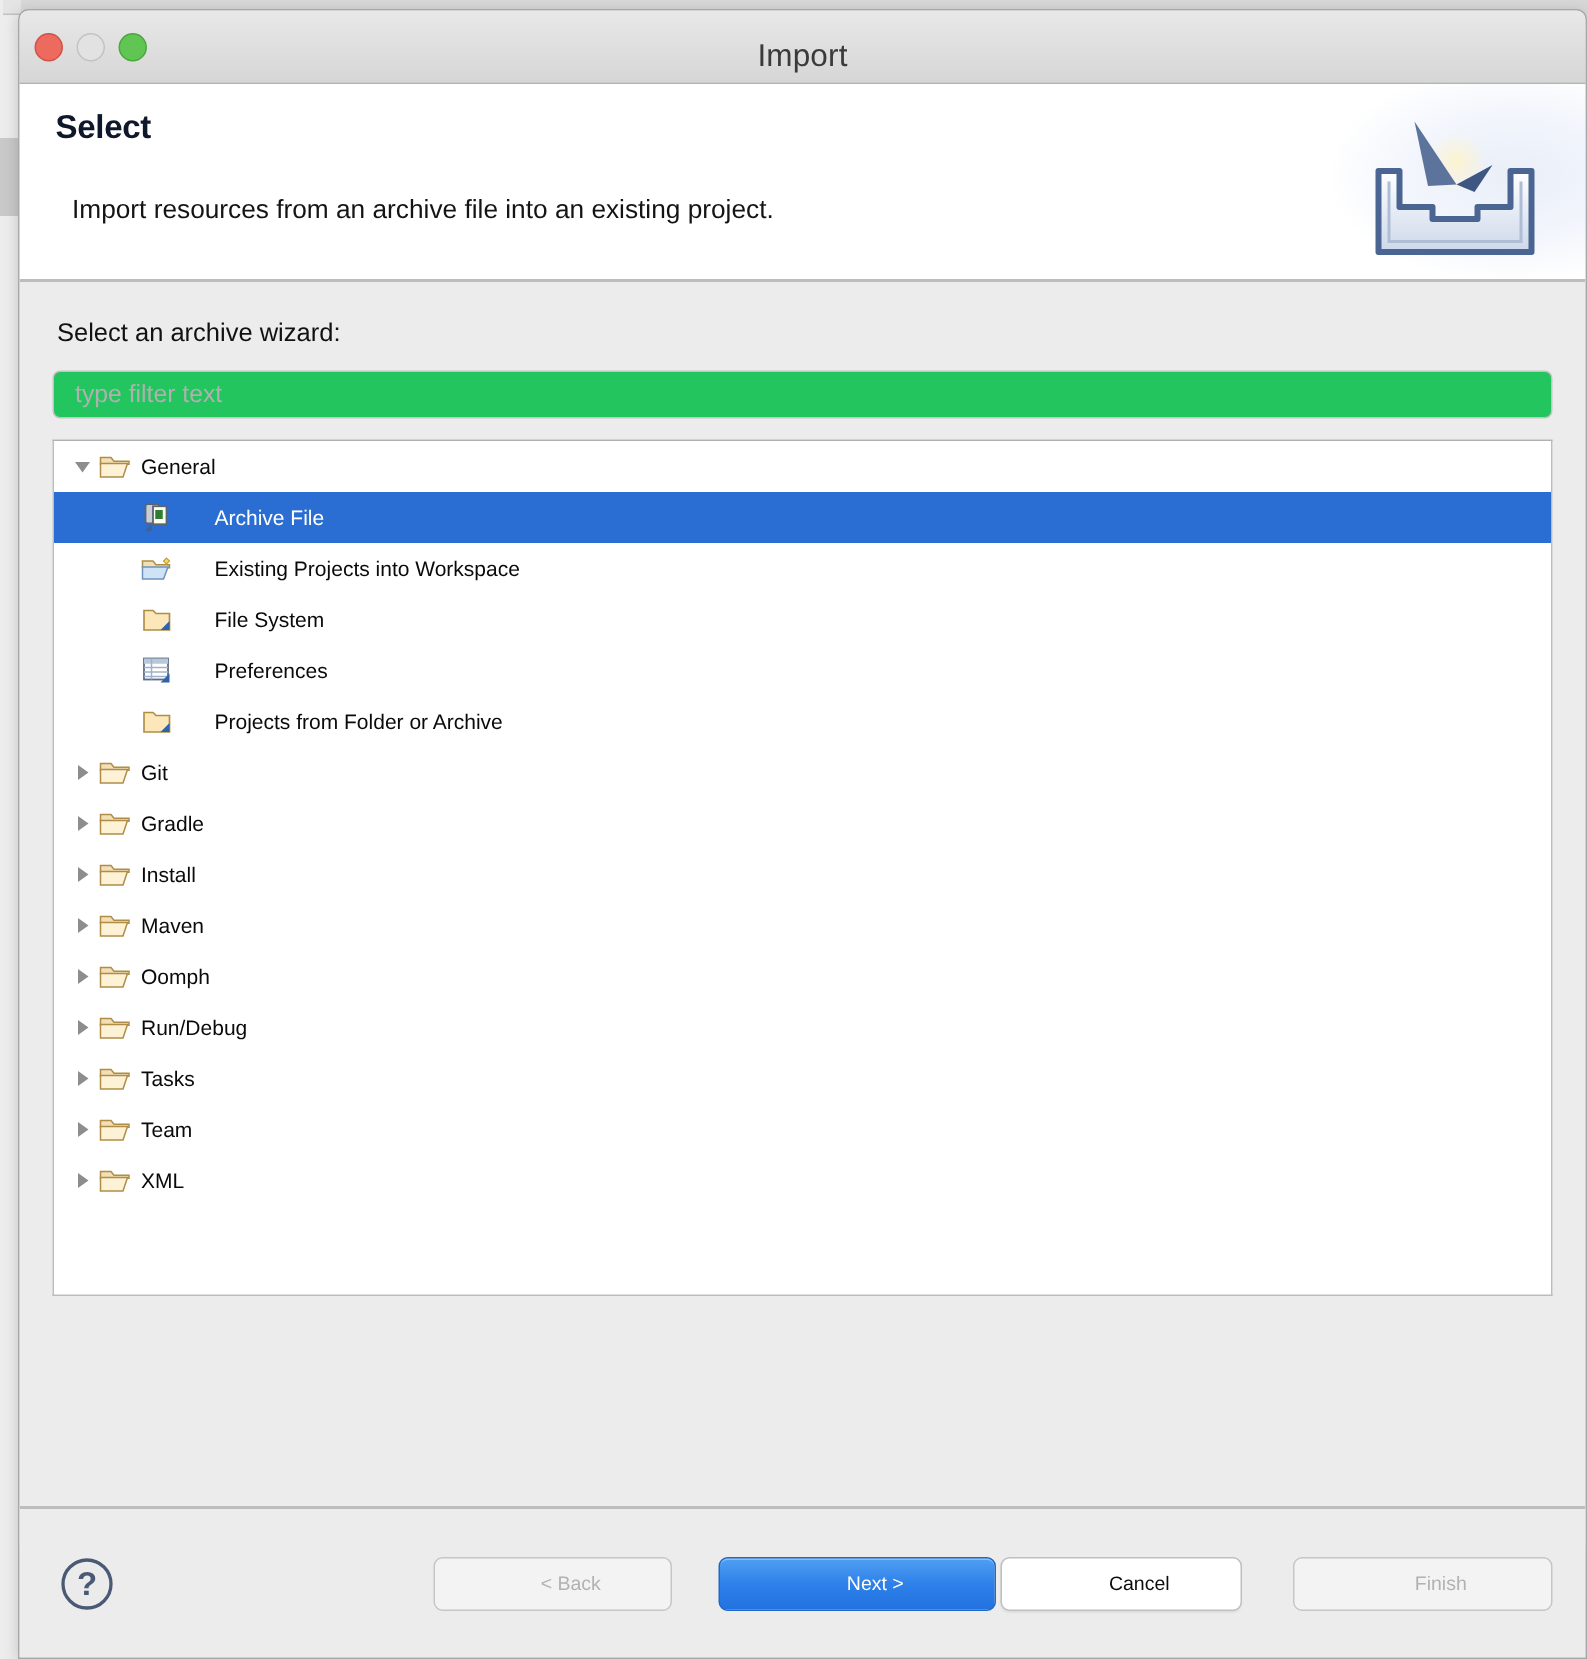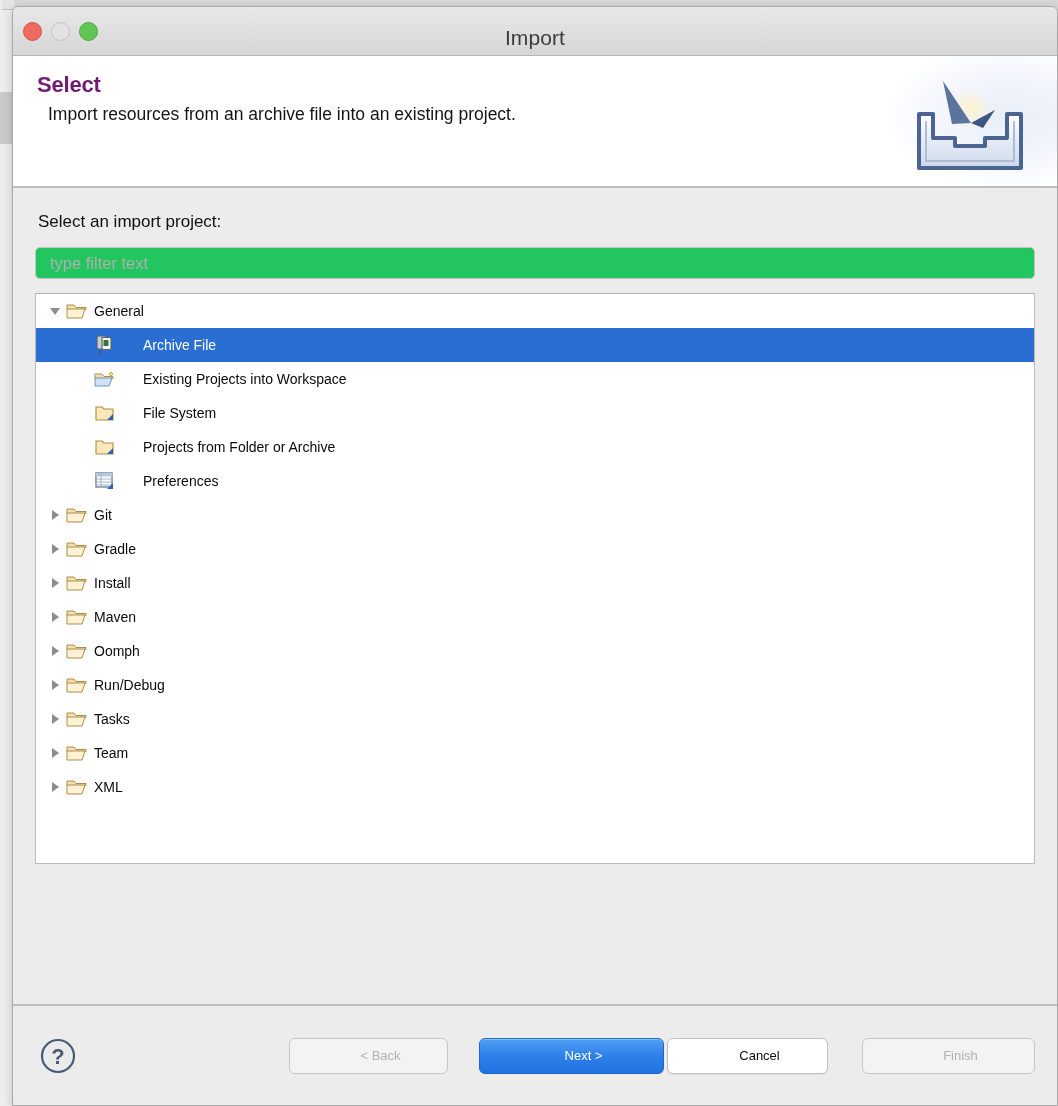--- a/index.html
+++ b/index.html
@@ -87,22 +87,22 @@
     position: relative;
     height: 132px;
     background: #ffffff;
     border-bottom: 2px solid #bdbdbd;
     padding: 16px 24px 0 24px;
     overflow: hidden;
   }
   .header-title {
     font-size: 22px;
     font-weight: bold;
-    color: #701a75;
-    margin-bottom: 6px;
+    color: #0f172a;
+    margin-bottom: 31px;
     letter-spacing: -0.2px;
   }
   .header-desc {
     font-size: 17.5px;
     color: #141414;
     padding-left: 11px;
   }
   .header-icon {
     position: absolute;
     right: 26px; top: 16px;
@@ -272,21 +272,21 @@
         <circle cx="62" cy="36" r="20" fill="url(#sung)"></circle>
         <path d="M10 42 L10 96 L112 96 L112 42 L98 42 L98 66 L76 66 L76 74 L46 74 L46 66 L24 66 L24 42 Z" fill="url(#trayg)" stroke="#4a6591" stroke-width="4" stroke-linejoin="round"></path>
         <path d="M17 49 L17 89 L105 89 L105 49" fill="none" stroke="#aebdd4" stroke-width="2"></path>
         <path d="M34 9 L62 51 L43 52 Z" fill="#5c749c"></path>
         <path d="M62 51 L86 38 L74 56 Z" fill="#3d5682"></path>
       </svg>
     </div>
   </div>
 
   <div class="body">
-    <div class="field-label">Select an import project:</div>
+    <div class="field-label">Select an archive wizard:</div>
 
     <input class="filter-input" type="text" placeholder="type filter text" style="">
 
     <div class="tree">
 
       <div class="tree-row">
         <span class="twisty">
           <svg width="14" height="14" viewBox="0 0 14 14">
               <path d="M2 4 L12 4 L7 11 Z" fill="#8d8d8d"></path>
             </svg>
@@ -324,47 +324,47 @@
       </div>
 
       <div class="tree-row child">
         <span class="row-icon">
           <svg width="22" height="22" viewBox="0 0 22 22">
             <path d="M2 5 h6 l2 2 h9 v11 H2 Z" fill="#fbe7b9" stroke="#b08d46" stroke-width="1.1"></path>
             <path d="M13 18 L19 18 L19 12 Z" fill="#2f62a8"></path>
           </svg>
         </span>
         <span class="row-label">File System</span>
-      </div>
-
-      <div class="tree-row child">
-        <span class="row-icon">
-          <svg width="22" height="22" viewBox="0 0 22 22">
-            <path d="M2 5 h6 l2 2 h9 v11 H2 Z" fill="#fbe7b9" stroke="#b08d46" stroke-width="1.1"></path>
-            <path d="M13 18 L19 18 L19 12 Z" fill="#2f62a8"></path>
-          </svg>
-        </span>
-        <span class="row-label">Projects from Folder or Archive</span>
       </div>
 
       <div class="tree-row child">
         <span class="row-icon">
           <svg width="22" height="22" viewBox="0 0 22 22">
             <rect x="2" y="3" width="16" height="14" fill="#ffffff" stroke="#5a6d88" stroke-width="1.2"></rect>
             <rect x="2" y="3" width="16" height="3.5" fill="#b8c7da"></rect>
             <line x1="2" y1="9" x2="18" y2="9" stroke="#9fb2c9" stroke-width="1"></line>
             <line x1="2" y1="12" x2="18" y2="12" stroke="#9fb2c9" stroke-width="1"></line>
             <line x1="2" y1="15" x2="18" y2="15" stroke="#9fb2c9" stroke-width="1"></line>
             <line x1="7" y1="3" x2="7" y2="17" stroke="#9fb2c9" stroke-width="1"></line>
             <path d="M13 19 L19 19 L19 13 Z" fill="#2f62a8"></path>
           </svg>
         </span>
         <span class="row-label">Preferences</span>
       </div>
 
+      <div class="tree-row child">
+        <span class="row-icon">
+          <svg width="22" height="22" viewBox="0 0 22 22">
+            <path d="M2 5 h6 l2 2 h9 v11 H2 Z" fill="#fbe7b9" stroke="#b08d46" stroke-width="1.1"></path>
+            <path d="M13 18 L19 18 L19 12 Z" fill="#2f62a8"></path>
+          </svg>
+        </span>
+        <span class="row-label">Projects from Folder or Archive</span>
+      </div>
+
       <div class="tree-row">
         <span class="twisty">
           <svg width="14" height="14" viewBox="0 0 14 14">
               <path d="M4 2 L4 12 L11 7 Z" fill="#8d8d8d"></path>
             </svg>
         </span>
         <span class="row-icon">
           <svg width="22" height="22" viewBox="0 0 22 22">
             <path d="M1 5 h7 l2 2.5 h10 v2 H1 Z" fill="#f3dfb4" stroke="#b08d46" stroke-width="1"></path>
             <path d="M1 9 h18 l-3 9 H1 Z" fill="#fdf2d6" stroke="#b08d46" stroke-width="1"></path>

